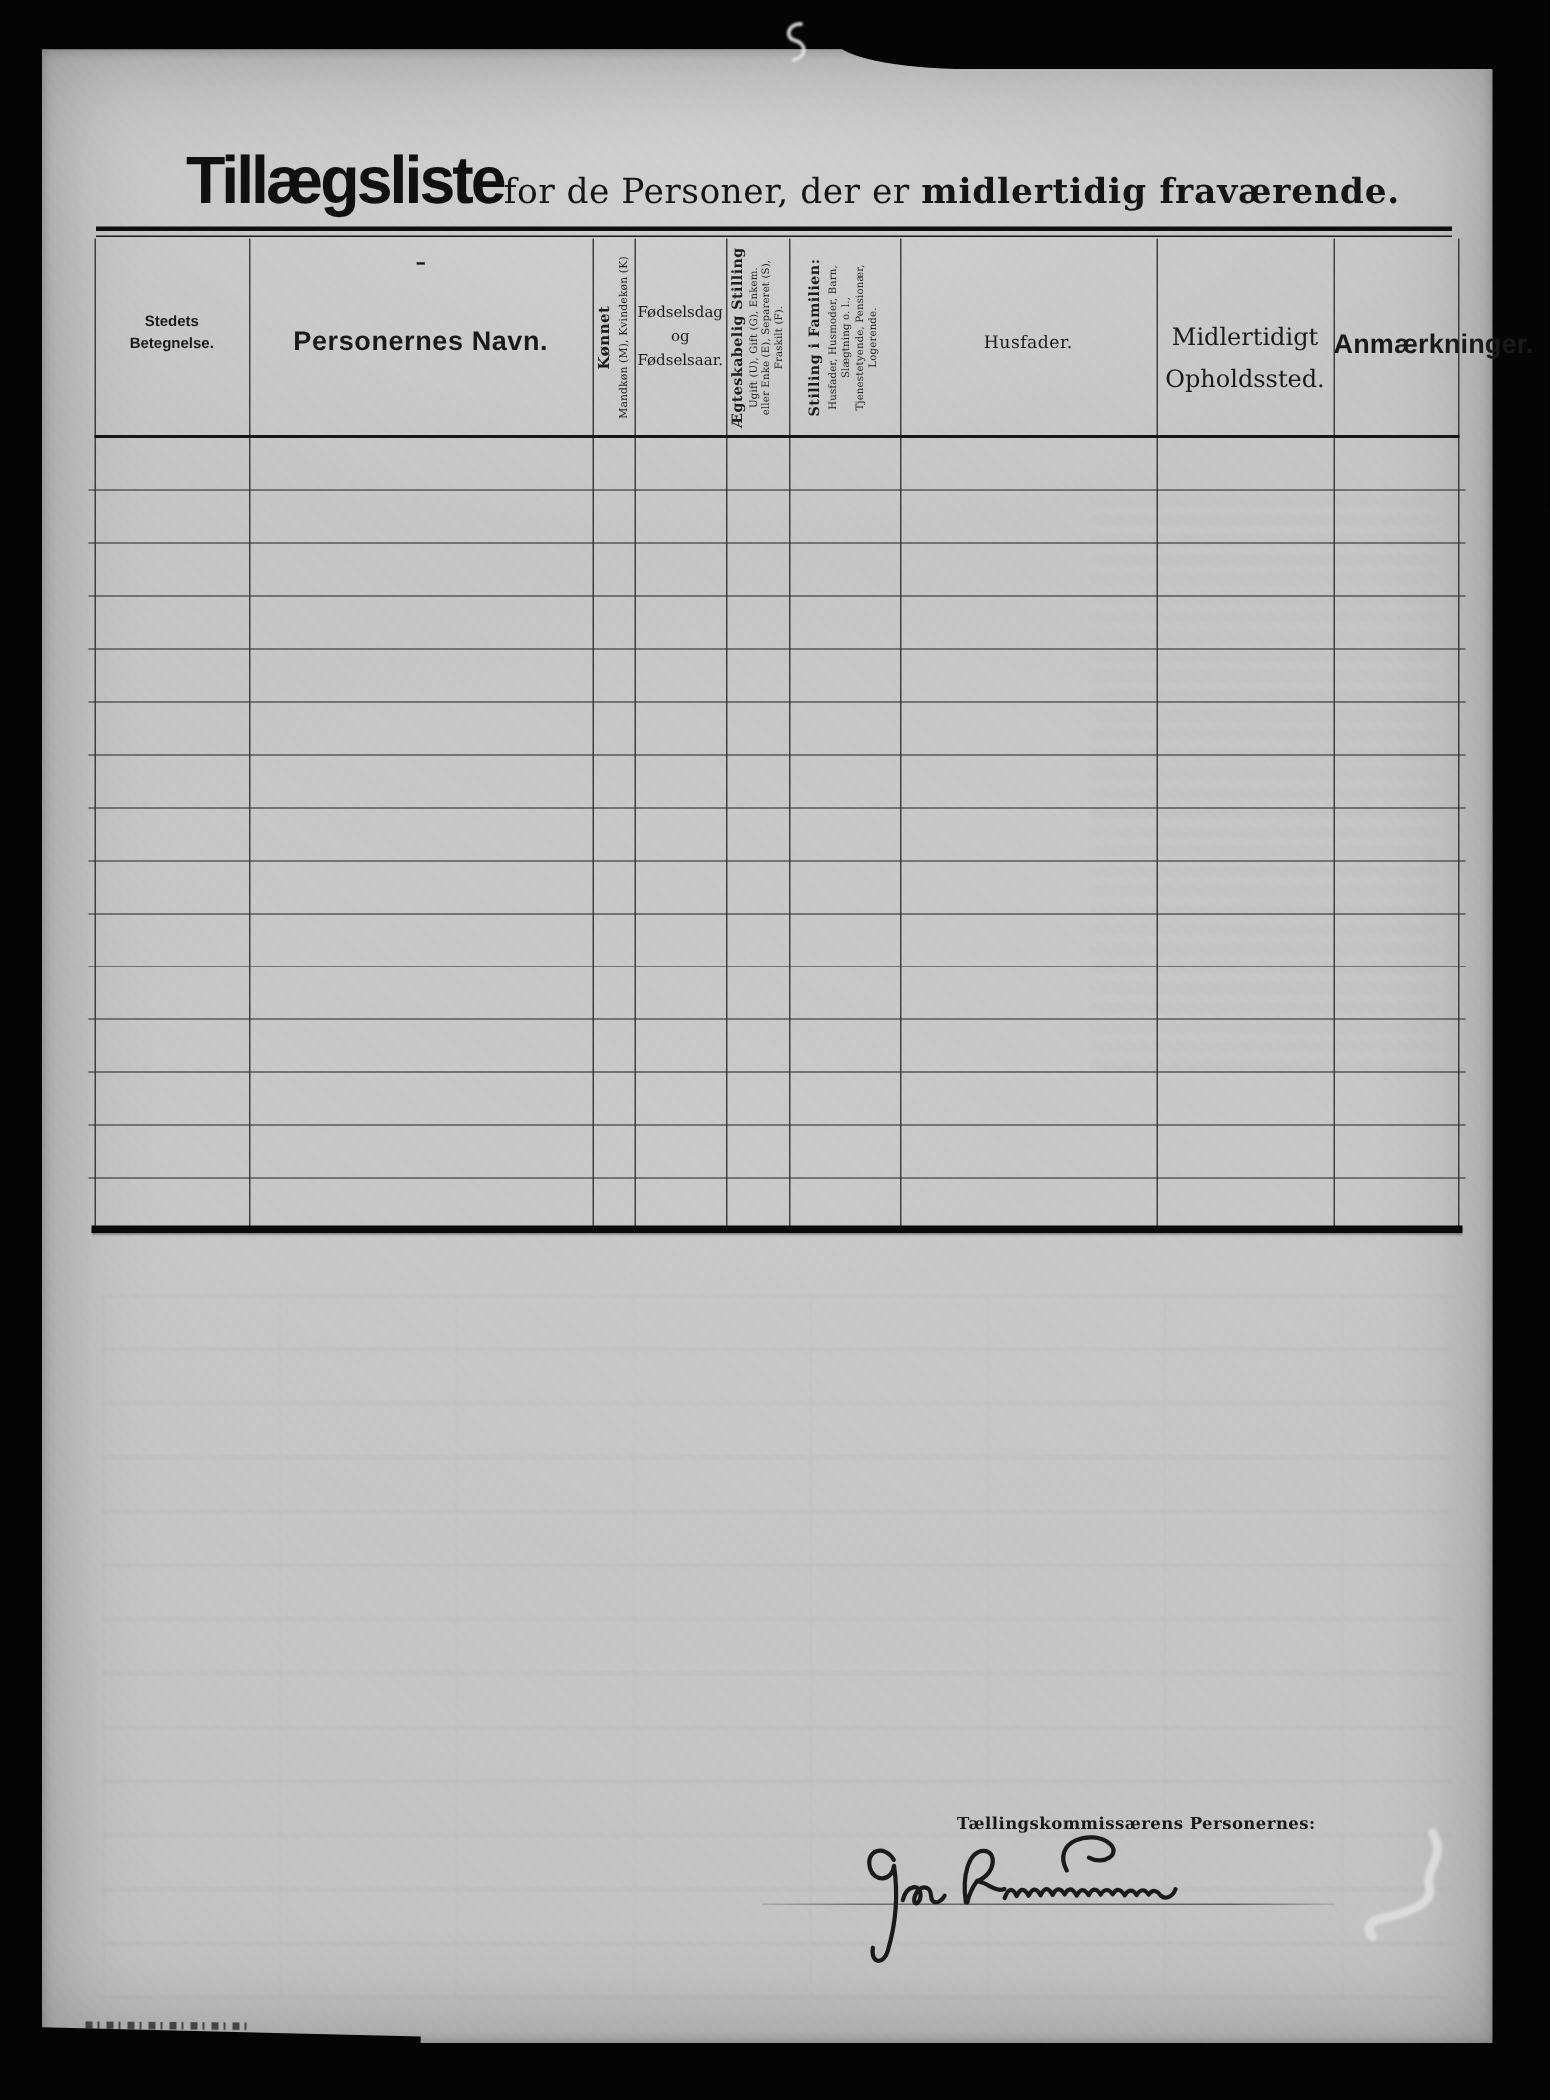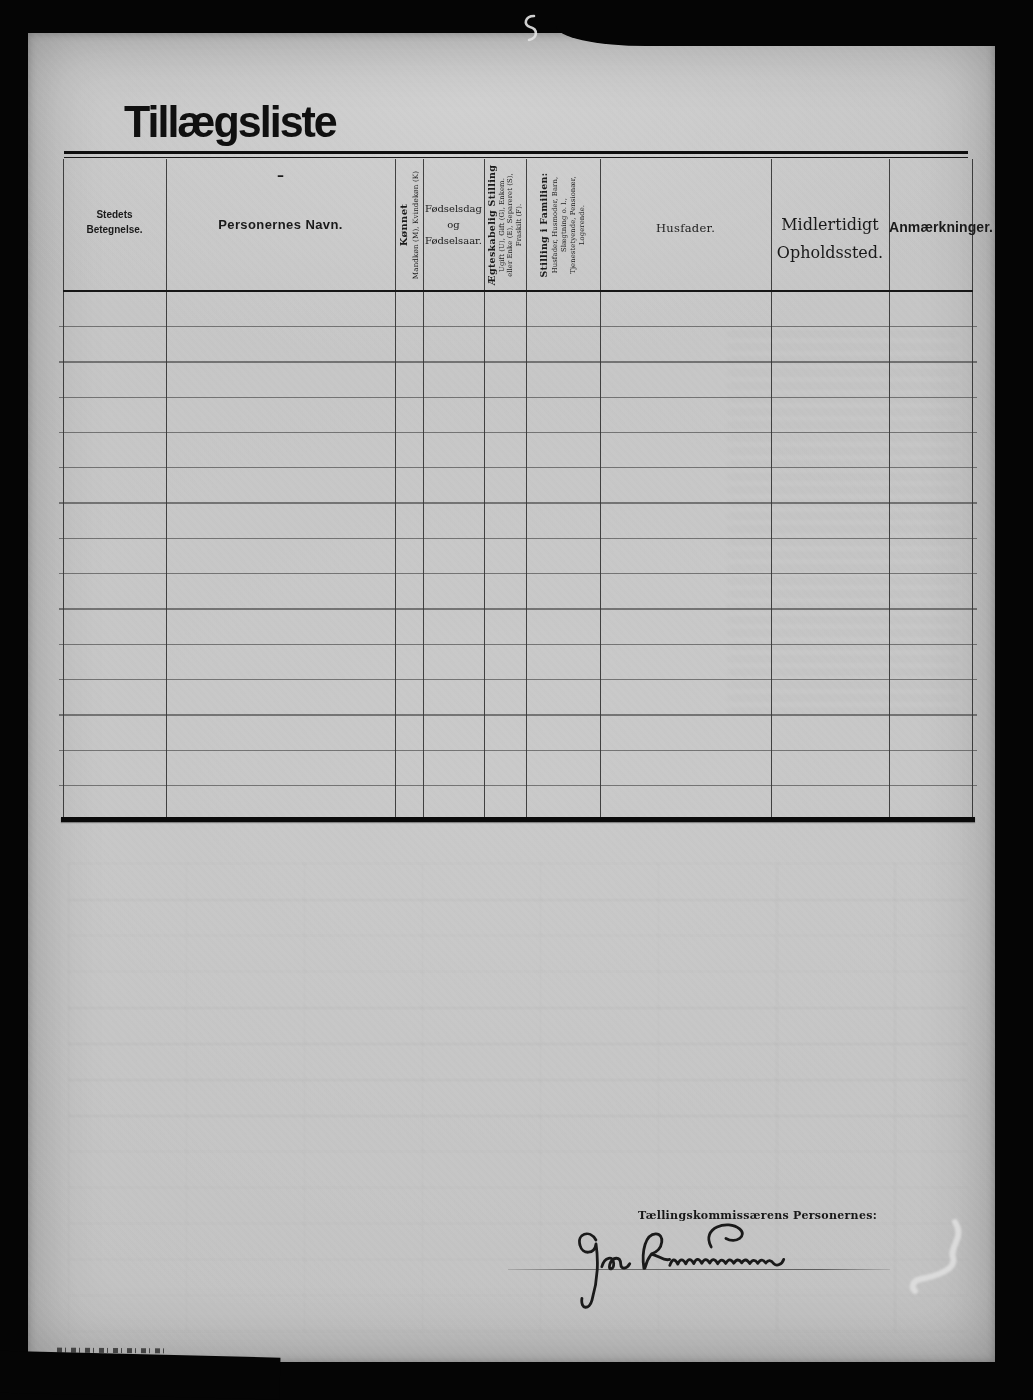--- a/index.html
+++ b/index.html
@@ -64,20 +64,24 @@
 <body>
 
 <div class="scan">
   <div class="paper">
     <div class="grain"></div>
     <div class="ghost-a"></div>
     <div class="ghost-b"></div>
 
     <div class="title-row">
       <span class="title-main">Tillægsliste</span>
+      <span class="title-sub">
+        <span>for de Personer, der er</span>
+        <span class="title-emph">midlertidig fraværende.</span>
+      </span>
     </div>
 
     <div class="top-rule"></div>
 
     <div class="census-table">
 
       <div class="vl" style="left:0;"></div>
       <div class="vl" style="left:103px;"></div>
       <div class="vl" style="left:332px;"></div>
       <div class="vl" style="left:360px;"></div>
@@ -89,21 +93,21 @@
       <div class="vl" style="left:908.6px;"></div>
 
       <div class="hdr-bottom"></div>
       <div class="tbody-lines"></div>
       <div class="bottom-rule"></div>
 
       <div class="hcell bold-sans prel" style="left:0;top:48px;width:103px;font-size:10px;line-height:1.5;">Stedets
 Betegnelse.</div>
 
       <div class="hcell" style="left:103px;top:8px;width:229px;font-size:14px;font-weight:700;">–</div>
-      <div class="hcell bold-sans" style="left:103px;top:58px;width:229px;font-size:13px;letter-spacing:.4px;">Personernes Navn.</div>
+      <div class="hcell bold-sans" style="left:103px;top:58px;width:229px;font-size:18px;letter-spacing:.4px;">Personernes Navn.</div>
 
       <div class="rot-outer" style="left:332px;width:28px;">
         <div class="rot-inner">
           <div class="rot-head" style="font-size:10px;">Kønnet</div>
           <div class="rot-sub" style="font-size:7.2px;">Mandkøn (M), Kvindekøn (K)</div>
         </div>
       </div>
 
       <div class="hcell prel" style="left:360px;top:42px;width:61px;font-size:10px;line-height:1.6;">Fødselsdag
 og
@@ -126,21 +130,21 @@
           <div class="rot-sub">Tjenestetyende, Pensionær,</div>
           <div class="rot-sub">Logerende.</div>
         </div>
       </div>
 
       <div class="hcell" style="left:537px;top:62px;width:171px;font-size:11.5px;letter-spacing:.3px;">Husfader.</div>
 
       <div class="hcell prel" style="left:708px;top:52px;width:118px;font-size:16px;line-height:1.75;">Midlertidigt
 Opholdssted.</div>
 
-      <div class="hcell bold-sans" style="left:826px;top:60px;width:100px;font-size:14px;letter-spacing:.1px;">Anmærkninger.</div>
+      <div class="hcell bold-sans" style="left:826px;top:60px;width:100px;font-size:18px;letter-spacing:.1px;">Anmærkninger.</div>
     </div>
 
     <div class="sig-caption">Tællingskommissærens Personernes:</div>
     <div class="sig-line"></div>
     <div class="sig-svg" title="Jens Rasmussen">
       <svg width="230" height="95" viewBox="0 0 230 95">
         <g fill="none" stroke="#1a1a1a" stroke-width="2.8" stroke-linecap="round" stroke-linejoin="round">
           <path d="M31 16 C 25 5 12 9 15 21 C 17 30 29 31 31 20 C 33 38 31 58 25 76 C 22 86 13 85 15 74"></path>
           <path d="M36 43 C 39 33 48 32 48 40 C 48 46 42 48 44 41 C 47 33 55 33 55 41 C 55 47 61 46 64 41"></path>
           <path d="M78 46 C 76 28 81 12 91 12 C 100 12 99 28 86 32 C 94 34 98 40 104 38 M86 32 C 82 37 80 42 79 46"></path>

